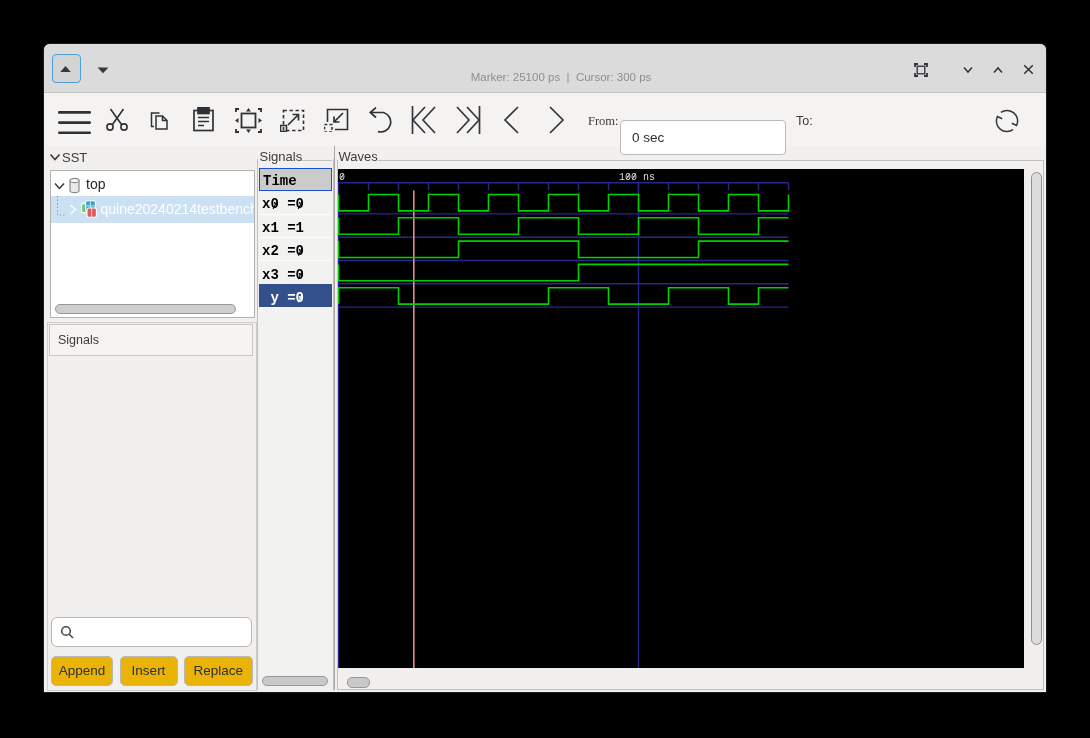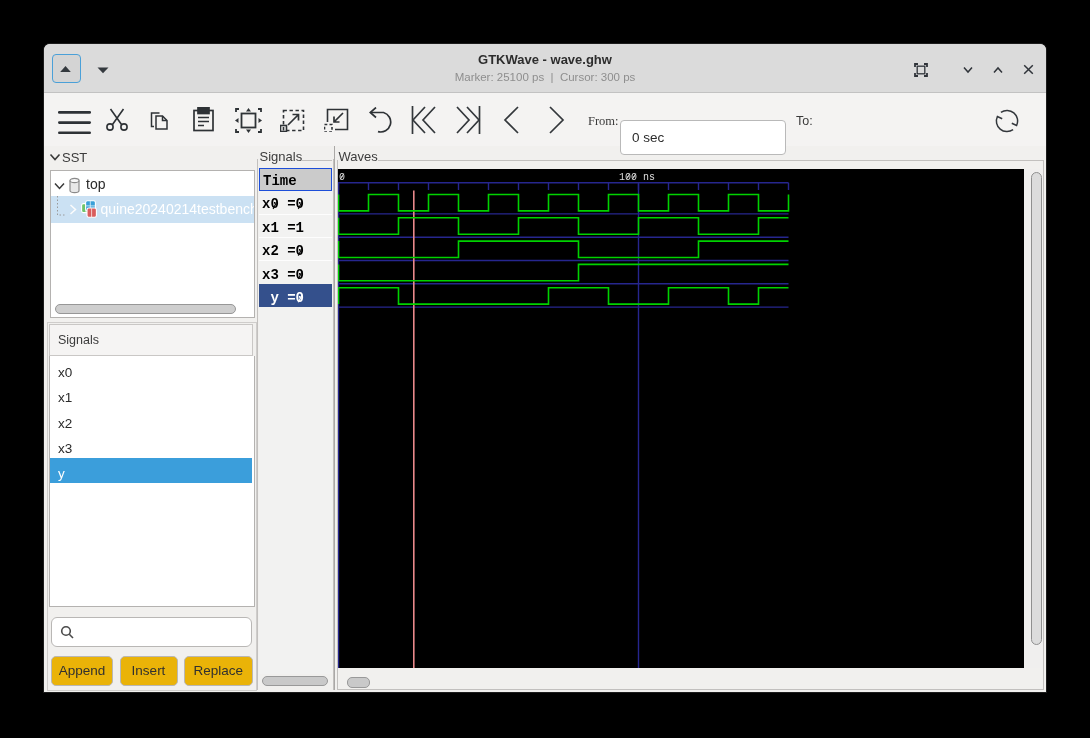--- a/index.html
+++ b/index.html
@@ -7,21 +7,21 @@
        font-family:"Liberation Sans", sans-serif;}
   #win{position:absolute;left:44px;top:44px;width:1002px;height:648px;
        background:#f1f0ee;border-radius:6px 6px 0 0;
        box-shadow:0 0 0 1px #1c1c1c;}
   .abs{position:absolute;}
   
   #titlebar{position:absolute;left:0;top:0;width:1002px;height:48px;
      background:#dbdbdb;border-radius:6px 6px 0 0;border-bottom:1px solid #c2c2c2;}
   #ttl{position:absolute;left:0;top:8px;width:1002px;text-align:center;
      font-size:13px;font-weight:bold;color:#2d2d2d;}
-  #sub{position:absolute;left:0;top:27px;width:1002px;text-align:center;
+  #sub{position:absolute;left:16px;top:27px;width:1002px;text-align:center;
      font-size:11.5px;color:#8e8e8e;}
   #upbtn{position:absolute;left:8px;top:10px;width:27px;height:27px;
      border:1px solid #4aa0d8;border-radius:4px;background:#d4d4d4;}
   
   #toolbar{position:absolute;left:0;top:49px;width:1002px;height:53px;background:#f4f3f2;}
   .tin{position:absolute;height:35px;background:#fff;border:1px solid #b9b9b9;
      border-radius:4px;font-size:13.5px;color:#2c2c2c;line-height:34px;padding-left:11px;box-sizing:border-box;}
   .tlabel{position:absolute;font-size:13.5px;color:#3a3a3a;}
   
   .frame{position:absolute;border:1px solid #c6c4c2;}
@@ -35,21 +35,20 @@
 <body>
 <div id="win">
   <div id="titlebar">
     <div id="upbtn"></div>
     <svg class="abs" style="left:8px;top:10px" width="27" height="27" viewBox="0 0 27 27">
       <path d="M 13.5 12 L 18.8 18 L 8.2 18 Z" fill="#34393e"></path>
     </svg>
     <svg class="abs" style="left:51px;top:10px" width="16" height="27" viewBox="0 0 16 27">
       <path d="M 2.5 13.5 L 13.5 13.5 L 8 19.2 Z" fill="#34393e"></path>
     </svg>
-    <div id="ttl">GTKWave - wave.ghw</div>
     <div id="sub">Marker: 25100 ps&nbsp; |&nbsp; Cursor: 300 ps</div>
 
     <svg class="abs" style="left:870px;top:18.5px" width="14" height="14" viewBox="0 0 14 14" fill="none" stroke="#30343a" stroke-width="1.3">
       <rect x="3.2" y="3.2" width="7.6" height="7.6"></rect>
       <path d="M1 4 V1 H4 M10 1 H13 V4 M13 10 V13 H10 M4 13 H1 V10" stroke-width="1.8"></path>
     </svg>
     <svg class="abs" style="left:918.5px;top:21.5px" width="10" height="8" viewBox="0 0 10 8" fill="none" stroke="#30343a" stroke-width="1.5">
       <path d="M1 1.5 L5 6 L9 1.5"></path>
     </svg>
     <svg class="abs" style="left:948.5px;top:21.5px" width="10" height="8" viewBox="0 0 10 8" fill="none" stroke="#30343a" stroke-width="1.5">
@@ -177,28 +176,20 @@
       </g>
     </svg>
     <div class="abs" style="left:49.5px;top:30px;font-size:14px;color:#ffffff;white-space:nowrap;">quine20240214testbench</div>
 
     <div class="abs" style="left:3.5px;top:133.5px;width:181px;height:10px;background:#cecece;border:1px solid #979797;border-radius:5px;box-sizing:border-box;"></div>
   </div>
 
   <div class="frame" style="left:3px;top:278px;width:208px;height:367px;border-color:#cfcdcb;"></div>
   <div class="abs" style="left:5px;top:279.5px;width:204px;height:32.5px;background:#f5f4f3;border:1px solid #c9c7c5;box-sizing:border-box;">
     <div class="abs" style="left:8px;top:8px;font-size:12.5px;color:#3c3c3c;">Signals</div>
-  </div>
-  <div class="whitebox" style="left:5px;top:312px;width:204px;height:250px;border-top:none;">
-    <div class="abs" style="left:8px;top:9px;font-size:13.5px;color:#2b2b2b;">x0</div>
-    <div class="abs" style="left:8px;top:34.3px;font-size:13.5px;color:#2b2b2b;">x1</div>
-    <div class="abs" style="left:8px;top:59.5px;font-size:13.5px;color:#2b2b2b;">x2</div>
-    <div class="abs" style="left:8px;top:84.8px;font-size:13.5px;color:#2b2b2b;">x3</div>
-    <div class="abs" style="left:0px;top:101.5px;width:202px;height:25px;background:#3b9edb;"></div>
-    <div class="abs" style="left:8px;top:110px;font-size:13.5px;color:#ffffff;">y</div>
   </div>
   <div class="abs" style="left:7px;top:573px;width:201px;height:30px;background:#fff;border:1px solid #b9b7b5;border-radius:6px;box-sizing:border-box;">
     <svg class="abs" style="left:8px;top:7px" width="15" height="15" viewBox="0 0 15 15" fill="none" stroke="#4a4a4a" stroke-width="1.6">
       <circle cx="6" cy="6" r="4.3"></circle>
         <path d="M9.3 9.3 L13 13"></path>
     </svg>
   </div>
   <div class="btn" style="left:7px;top:612px;width:62px;">Append</div>
   <div class="btn" style="left:75.5px;top:612px;width:58px;">Insert</div>
   <div class="btn" style="left:140px;top:612px;width:68.5px;">Replace</div>

